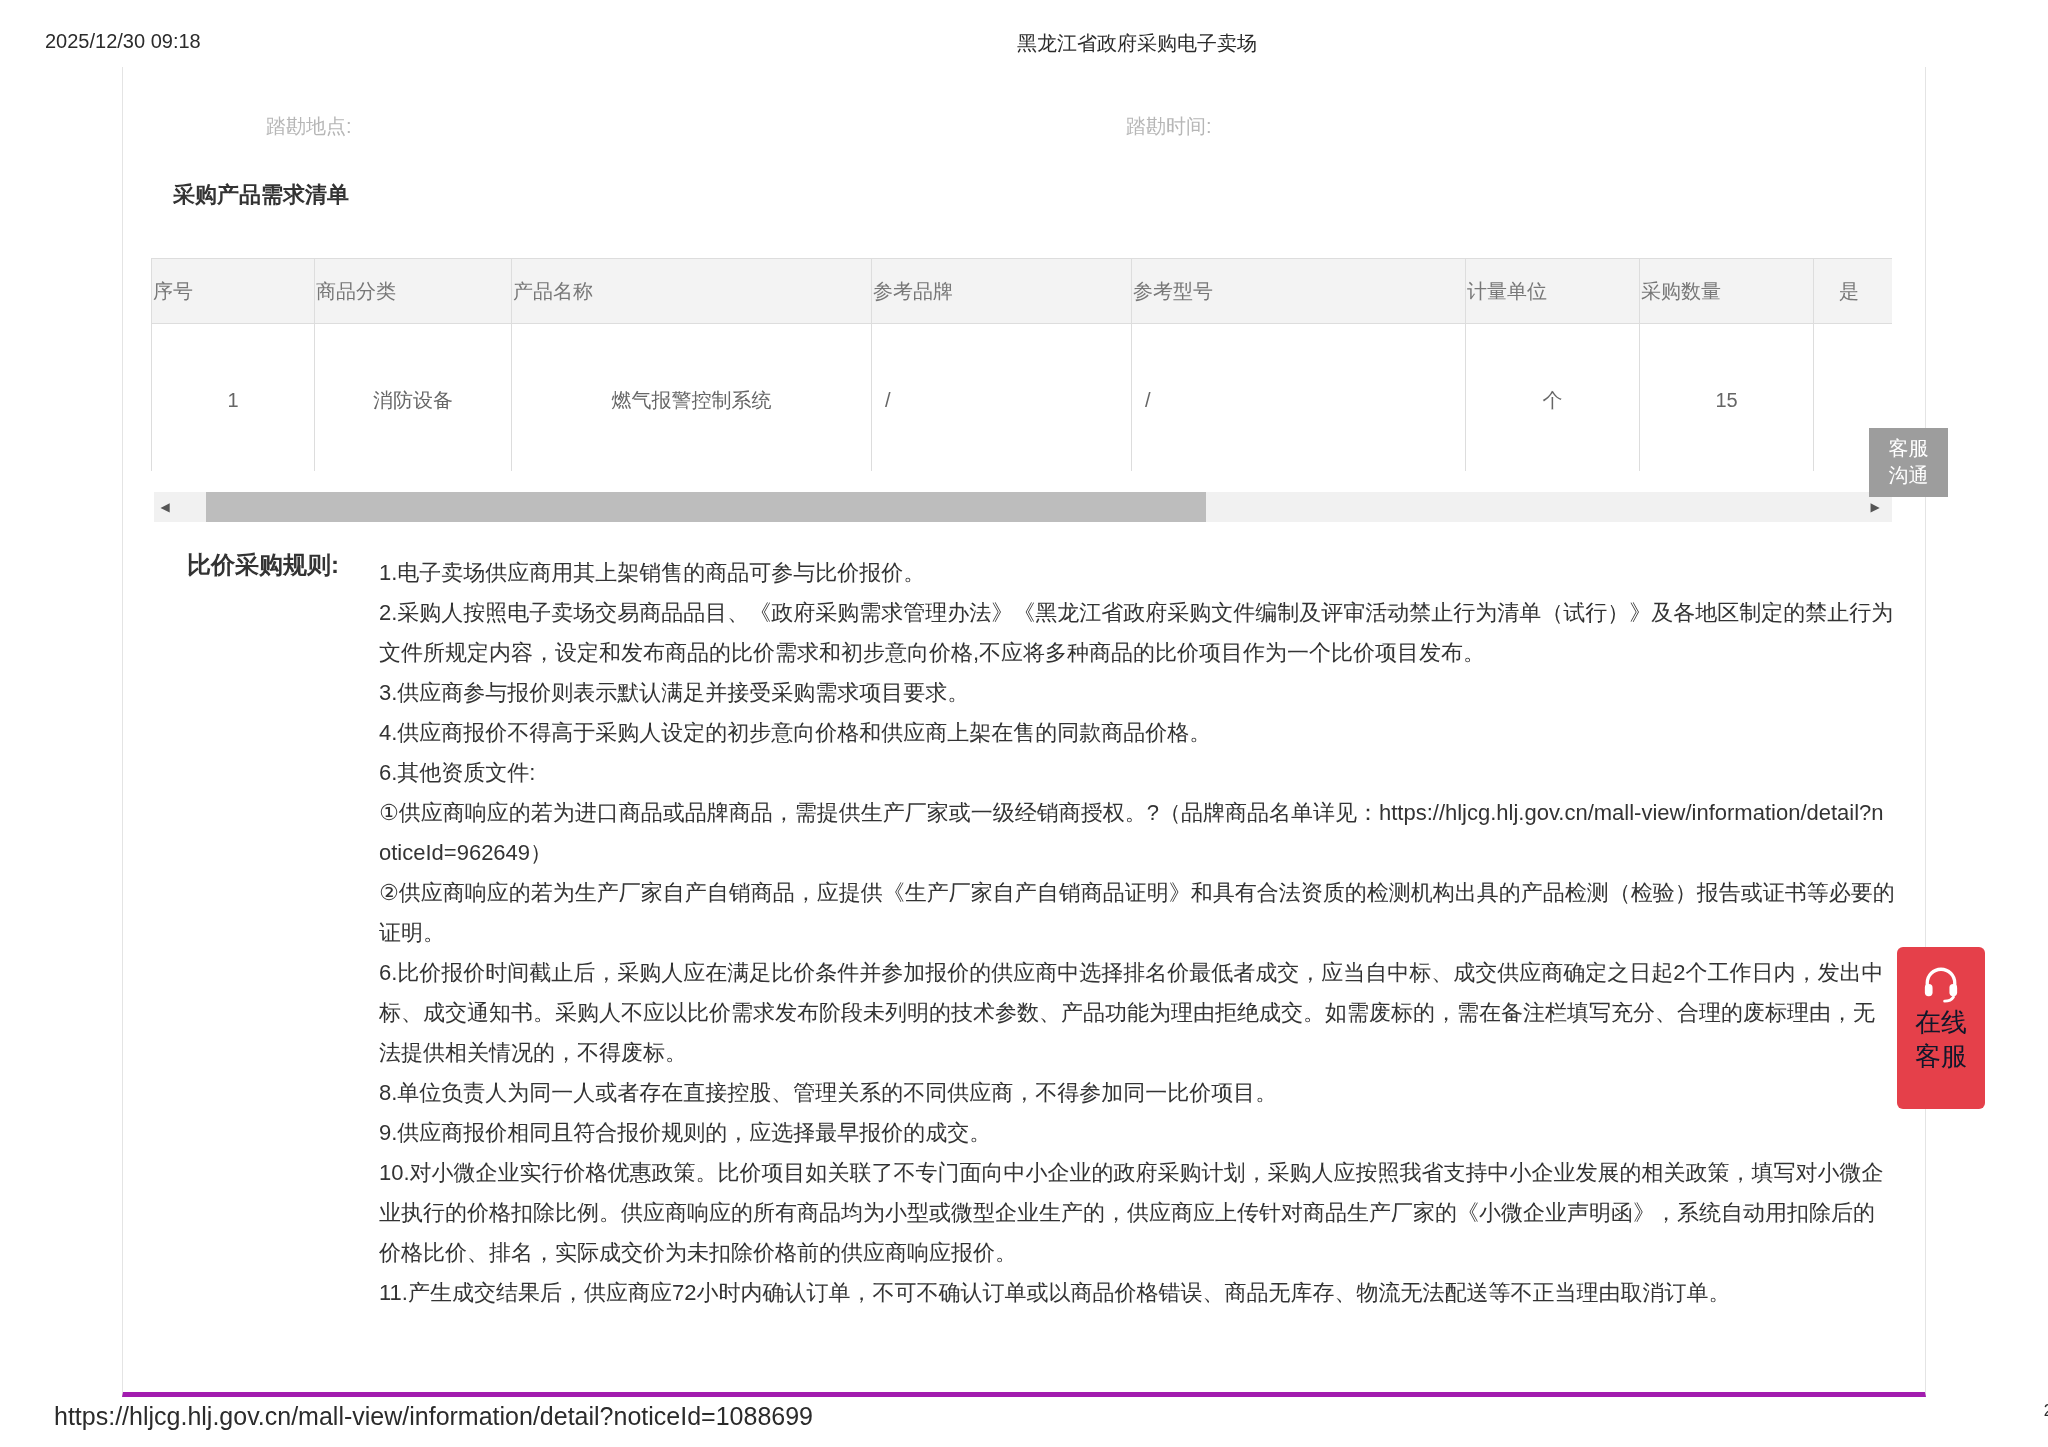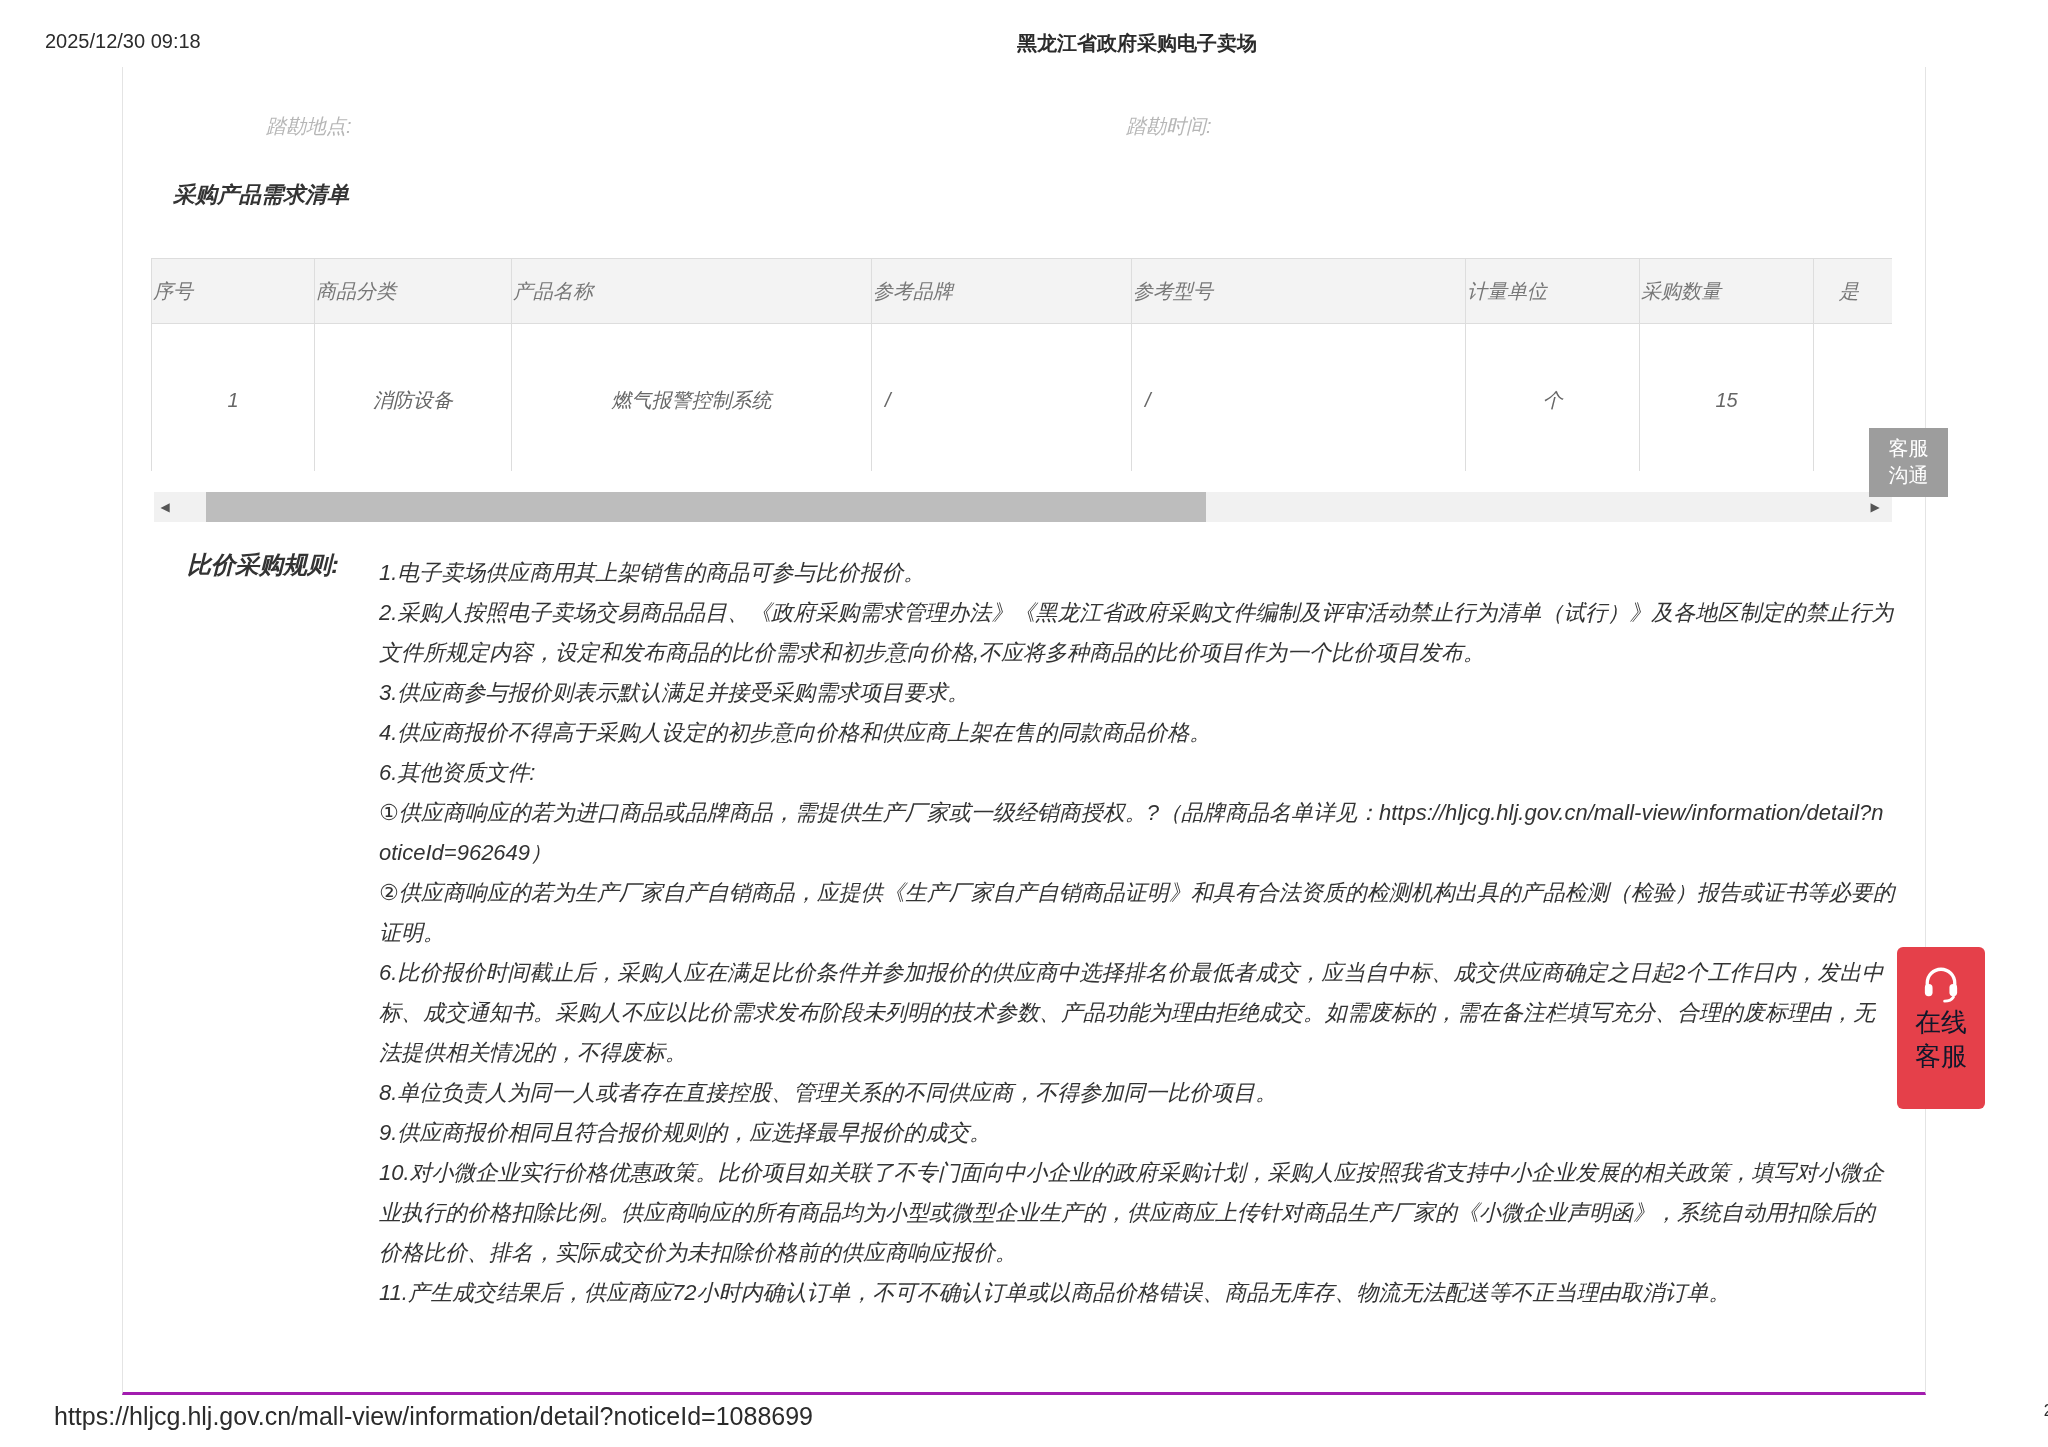--- a/index.html
+++ b/index.html
@@ -1,28 +1,28 @@
 <!DOCTYPE html>
 <html><head>
 <meta charset="utf-8">
 <style>
   html,body{margin:0;padding:0;background:#fff;}
   #page{position:relative;width:2048px;height:1447px;background:#fff;overflow:hidden;
         font-family:"Liberation Sans","DejaVu Sans",sans-serif;color:#333;padding-left:40px;}
 
   
   .print-datetime{position:absolute;left:45px;top:30px;font-size:20px;color:#2b2b2b;}
-  .print-title{position:absolute;left:1017px;top:30px;font-size:20px;color:#2b2b2b;font-weight:bold;}
+  .print-title{position:absolute;left:1017px;top:30px;font-size:20px;color:#2b2b2b;}
   .print-footer-url{position:absolute;left:54px;top:1402px;font-size:25px;color:#2b2b2b;}
   .print-footer-page{position:absolute;right:22px;top:1402px;font-size:16px;color:#2b2b2b;}
 
   
   .content-frame{position:absolute;left:122px;top:67px;width:1802px;height:1325px;
       background:#fff;border-left:1px solid #e4e4e4;border-right:1px solid #e4e4e4;
-      border-bottom:3px solid #a21caf;font-style:italic;}
+      border-bottom:5px solid #a21caf;}
 
   .survey-label{position:absolute;top:46px;font-size:20px;color:#b6b6b6;}
   .survey-location{left:143px;}
   .survey-time{left:1003px;}
 
   .section-heading{position:absolute;left:50px;top:113px;font-size:22px;font-weight:bold;color:#333;}
 
   
   .table-clip{position:absolute;left:28px;top:191px;width:1741px;height:213px;overflow:hidden;}
   table.req{border-collapse:collapse;table-layout:fixed;width:1912px;}

